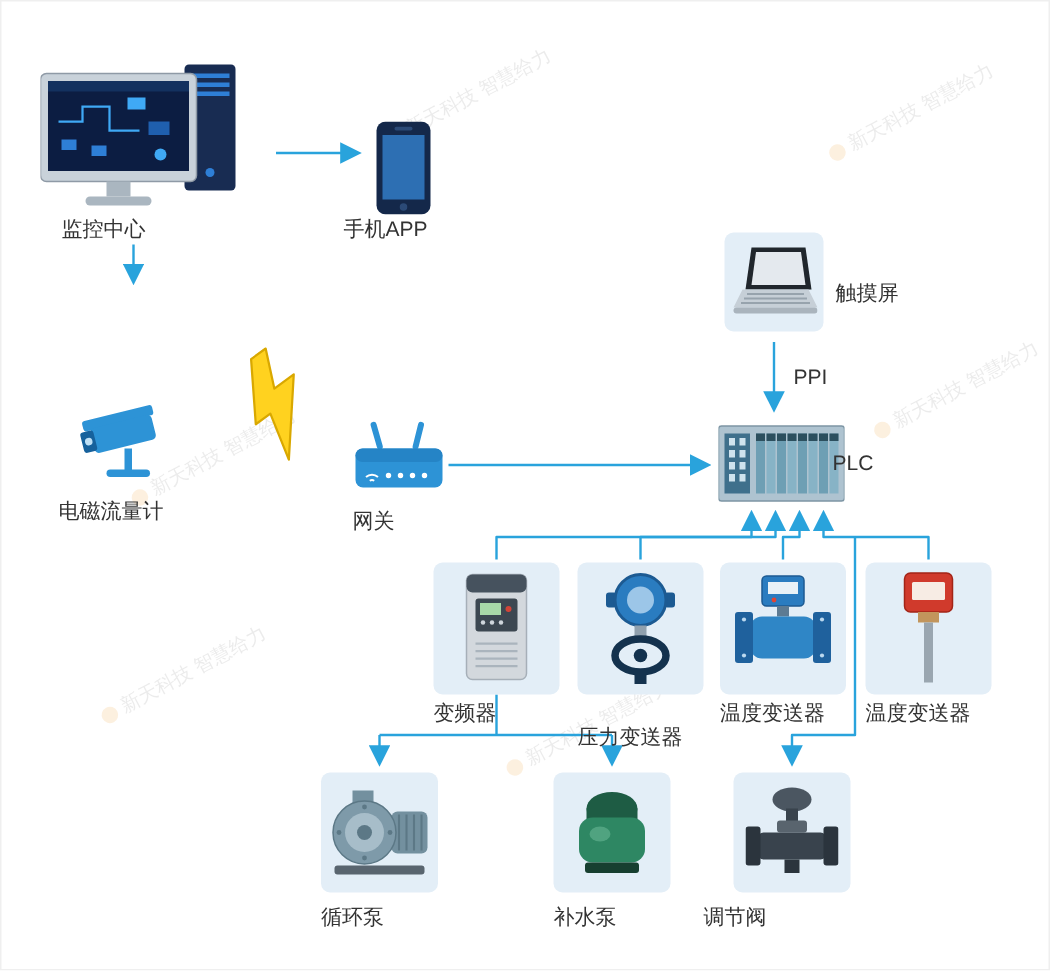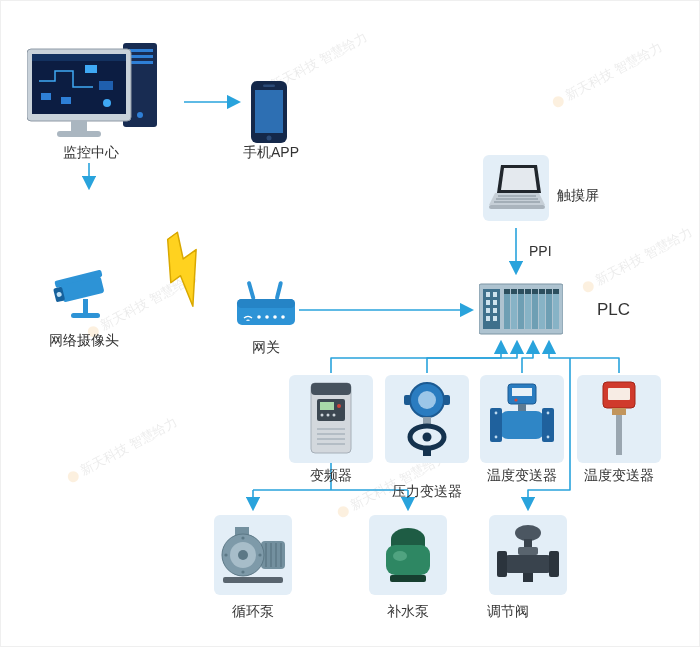--- a/index.html
+++ b/index.html
@@ -2,21 +2,21 @@
 <html><head>
 <meta charset="utf-8">
 <style>
   html,body{margin:0;padding:0;background:#fff;}
   .canvas{
     position:relative;width:700px;height:647px;background:#ffffff;
     font-family:"Liberation Sans","DejaVu Sans",sans-serif;
     overflow:hidden;border:1px solid #efefef;box-sizing:border-box;
   }
   .node{position:absolute;}
-  .label{position:absolute;font-size:14px;color:#333;text-align:center;line-height:1.2;}
+  .label{position:absolute;font-size:14px;color:#333;text-align:left;line-height:1.2;}
   .label-left{text-align:left;}
   .devbox{position:absolute;background:#e3eef7;border-radius:6px;display:flex;align-items:center;justify-content:center;}
   .connectors{position:absolute;left:0;top:0;pointer-events:none;}
   .wm{position:absolute;display:flex;align-items:center;gap:4px;color:#8a8a8a;opacity:.16;
       font-size:13px;white-space:nowrap;transform:rotate(-28deg);}
   .wm .dot{width:11px;height:11px;border-radius:50%;background:#f0a43c;flex:0 0 auto;}
   .bolt{position:absolute;transform:rotate(-36deg);}
 </style>
 </head>
 <body>
@@ -108,21 +108,21 @@
       <g transform="rotate(-14 32 26)">
         <rect x="8" y="12" width="48" height="7" rx="2" fill="#2d93d6"></rect>
         <rect x="12" y="18" width="42" height="17" rx="3" fill="#2d93d6"></rect>
         <rect x="5" y="19" width="9" height="14" rx="2" fill="#16619c"></rect>
         <circle cx="9.5" cy="26" r="2.5" fill="#bfe0f5"></circle>
       </g>
       <rect x="34" y="36" width="5" height="15" fill="#2d93d6"></rect>
       <rect x="22" y="50" width="29" height="5" rx="2.5" fill="#2d93d6"></rect>
     </svg>
   </div>
-  <div class="label" style="left:38px;top:331px;width:90px">网络摄像头</div>
+  <div class="label" style="left:38px;top:331px;width:90px">电磁流量计</div>
 
   <div class="bolt" style="left:158px;top:232px">
     <svg width="56" height="72" viewBox="0 0 56 72">
       <polygon points="31,1 8,38 20,38 12,70 48,26 32,26 43,1" fill="#ffd21f" stroke="#d9a800" stroke-width="1.5" stroke-linejoin="round"></polygon>
     </svg>
   </div>
 
   <div class="node" style="left:234px;top:278px">
     <svg width="62" height="54" viewBox="0 0 62 54">
       <rect x="14" y="2" width="4" height="19" rx="2" fill="#2d93d6" transform="rotate(-16 16 11)"></rect>
@@ -182,21 +182,21 @@
           <rect x="32" y="8" width="6" height="5"></rect>
         <rect x="39" y="8" width="6" height="5"></rect>
           <rect x="46" y="8" width="6" height="5"></rect>
         <rect x="53" y="8" width="6" height="5"></rect>
           <rect x="60" y="8" width="6" height="5"></rect>
         <rect x="67" y="8" width="6" height="5"></rect>
           <rect x="74" y="8" width="6" height="5"></rect>
       </g>
     </svg>
   </div>
-  <div class="label label-left" style="left:596px;top:299px;font-size:17px">PLC</div>
+  <div class="label label-left" style="left:554px;top:299px;font-size:14px">PLC</div>
 
   <div class="devbox" style="left:288px;top:374px;width:84px;height:88px">
     <svg width="52" height="76" viewBox="0 0 52 76">
       <rect x="6" y="2" width="40" height="70" rx="4" fill="#d3d8dd" stroke="#a6afb8"></rect>
       <rect x="6" y="2" width="40" height="12" rx="4" fill="#46525e"></rect>
       <rect x="12" y="18" width="28" height="22" rx="2" fill="#3c4751"></rect>
       <rect x="15" y="21" width="14" height="8" fill="#a8d8a8"></rect>
       <circle cx="34" cy="25" r="2" fill="#d04438"></circle>
       <circle cx="17" cy="34" r="1.5" fill="#cfd6dc"></circle>
         <circle cx="23" cy="34" r="1.5" fill="#cfd6dc"></circle>

